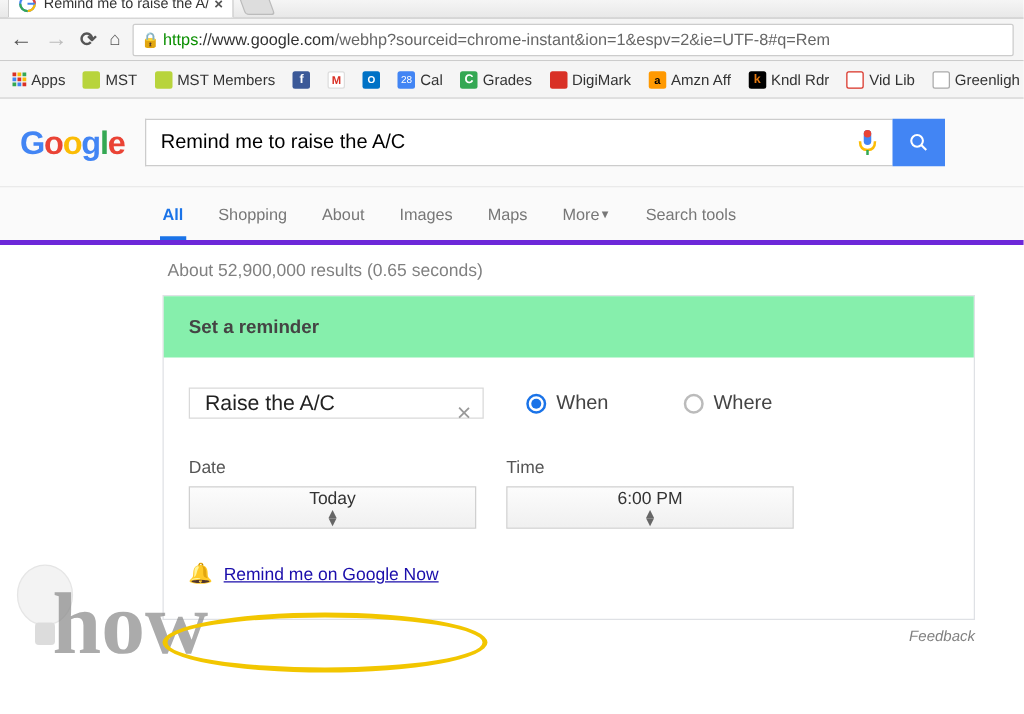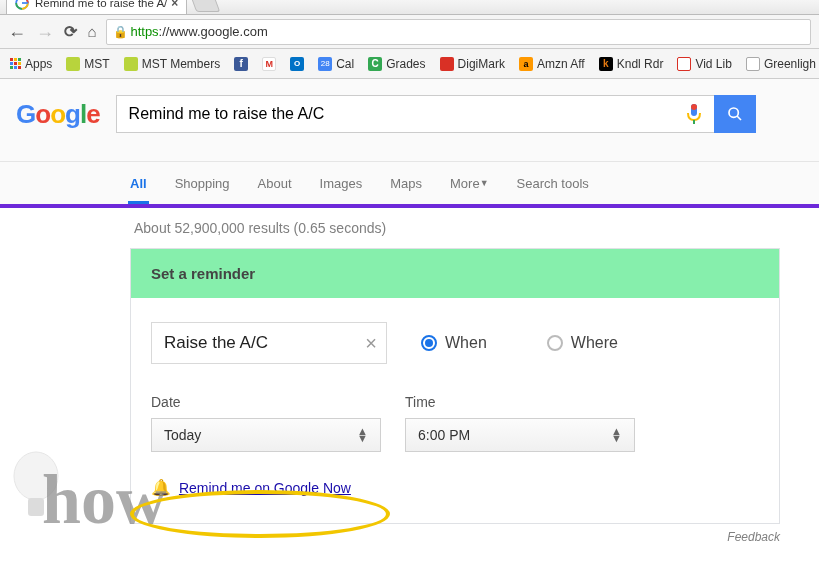--- a/index.html
+++ b/index.html
@@ -27,53 +27,53 @@
 .chrome-bookmarks { height: 30px; background: #f5f5f5; border-bottom: 1px solid #ccc; display: flex; align-items: center; padding: 0 10px; gap: 14px; font-size: 12px; color: #333; }
 .bm-item { display: flex; align-items: center; gap: 4px; white-space: nowrap; }
 .apps-icon { display: grid; grid-template-columns: repeat(3, 3px); grid-gap: 1px; }
 .apps-icon span { width: 3px; height: 3px; display: block; }
 .apps-icon span:nth-child(1){background:#d93025}.apps-icon span:nth-child(2){background:#fbbc04}.apps-icon span:nth-child(3){background:#34a853}
 .apps-icon span:nth-child(4){background:#4285f4}.apps-icon span:nth-child(5){background:#d93025}.apps-icon span:nth-child(6){background:#fbbc04}
 .apps-icon span:nth-child(7){background:#34a853}.apps-icon span:nth-child(8){background:#4285f4}.apps-icon span:nth-child(9){background:#d93025}
 .fav-sq { width: 14px; height: 14px; display: inline-block; border-radius: 2px; }
 
 
-.g-header { display: flex; align-items: center; padding: 16px 16px 12px 16px; background: #fafafa; border-bottom: 1px solid #e5e5e5; gap: 16px; }
+.g-header { display: flex; align-items: center; padding: 16px 16px 0 16px; background: #fafafa; border-bottom: 1px solid #e5e5e5; gap: 16px; }
 .g-logo { font-size: 26px; font-weight: bold; padding-bottom: 16px; letter-spacing: -1px; }
 .g-logo .b{color:#4285f4}.g-logo .r{color:#ea4335}.g-logo .y{color:#fbbc05}.g-logo .g{color:#34a853}
 .g-search-wrap { flex: 1; display: flex; margin-right: 30px; padding-bottom: 16px; max-width: 640px; align-items: center; }
 .g-search { flex: 1; height: 38px; border: 1px solid #ccc; border-right: none; padding: 0 12px; font-size: 16px; display: flex; align-items: center; justify-content: space-between; background: #fff; }
 .g-search input { border: none; outline: none; font-size: 16px; flex: 1; }
 .g-search-btn { width: 42px; height: 38px; background: #4285f4; display: flex; align-items: center; justify-content: center; }
 .g-search-btn svg { width: 16px; height: 16px; fill: #fff; }
 
 .g-tabs { display: flex; gap: 28px; padding: 0 0 0 130px; font-size: 13px; color: #777; align-items: center; height: 46px; background: #fafafa; border-bottom: 4px solid #6d28d9; }
 .g-tab { padding-bottom: 0; height: 100%; display: flex; align-items: center; position: relative; }
 .g-tab.active { color: #1a73e8; font-weight: bold; }
 .g-tab.active::after { content: ''; position: absolute; bottom: 0; left: -2px; right: -2px; height: 3px; background: #1a73e8; }
 
 .g-stats { padding: 12px 0 12px 134px; font-size: 14px; color: #808080; }
 
 .g-card { margin-left: 130px; width: 650px; border: 1px solid #dfe1e5; background: #fff; }
 .g-card-head { background: #86efac; padding: 16px 20px; font-size: 15px; color: #444; font-weight: bold; }
 .g-card-body { padding: 24px 20px 16px 20px; }
 .reminder-row { display: flex; align-items: center; gap: 34px; }
 .reminder-input-wrap { position: relative; width: 236px; }
-.reminder-input { width: 100%; height: 42px; border: 1px solid #d9d9d9; padding: 0 20px 0 12px; font-size: 17px; color: #222; outline: none; }
+.reminder-input { width: 100%; height: 25px; border: 1px solid #d9d9d9; padding: 0 20px 0 12px; font-size: 17px; color: #222; outline: none; }
 .clear-x { position: absolute; right: 10px; top: 10px; color: #999; font-size: 20px; cursor: pointer; }
 .radio-group { display: flex; align-items: center; gap: 60px; font-size: 16px; color: #444; }
 .radio-group label { display: flex; align-items: center; gap: 8px; }
 .radio-circle { width: 16px; height: 16px; border-radius: 50%; border: 2px solid #bbb; display: inline-flex; align-items: center; justify-content: center; }
 .radio-circle.selected { border-color: #1a73e8; }
 .radio-circle.selected::after { content: ''; width: 8px; height: 8px; background: #1a73e8; border-radius: 50%; }
 
 .datetime-row { display: flex; gap: 24px; margin-top: 30px; }
 .dt-col { flex: 1; max-width: 230px; }
 .dt-label { font-size: 14px; color: #555; margin-bottom: 8px; }
-.dt-select { border: 1px solid #d0d0d0; background: linear-gradient(#fcfcfc, #f0f0f0); height: 34px; display: flex; align-items: center; justify-content: space-between; padding: 0 12px; font-size: 14px; color: #333; }
+.dt-select { border: 1px solid #d0d0d0; background: linear-gradient(#fcfcfc, #f0f0f0); height: 34px; display: flex; align-items: center; justify-content: space-between; padding: 0 12px; font-size: 14px; color: #333; flex-direction: column; }
 .dt-select .caret { color: #666; font-size: 11px; line-height: 7px; }
 
 .remind-link-row { padding: 26px 0 10px 0; display: flex; align-items: center; gap: 8px; }
 .bell-icon { color: #3b4aa5; font-size: 16px; }
 .remind-link { color: #1a0dab; text-decoration: underline; font-size: 14px; }
 
 .feedback { text-align: right; font-size: 12px; color: #808080; font-style: italic; width: 780px; padding-top: 6px; }
 
 
 .watermark-bulb { position: absolute; left: 8px; top: 450px; opacity: 0.5; }
@@ -100,20 +100,21 @@
 
 <div class="chrome-toolbar">
   <span class="nav-arrow">←</span>
   <span class="nav-arrow disabled">→</span>
   <span class="reload-icon">⟳</span>
   <span class="home-icon">⌂</span>
   <div class="url-bar">
     <span class="lock-icon">🔒</span>
     <span class="url-https">https</span>
       <span class="url-host">://www.google.com</span>
+      <span class="url-path">/webhp?sourceid=chrome-instant&amp;ion=1&amp;espv=2&amp;ie=UTF-8#q=Rem</span>
   </div>
 </div>
 
 <div class="chrome-bookmarks">
   <div class="bm-item">
     <span class="apps-icon">
         <span></span>
         <span></span>
         <span></span>
         <span></span>

